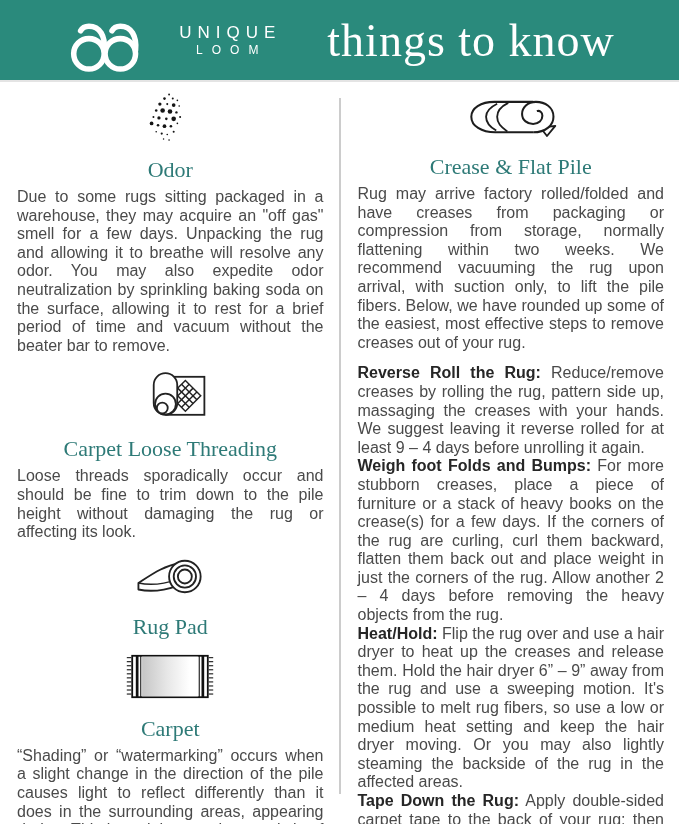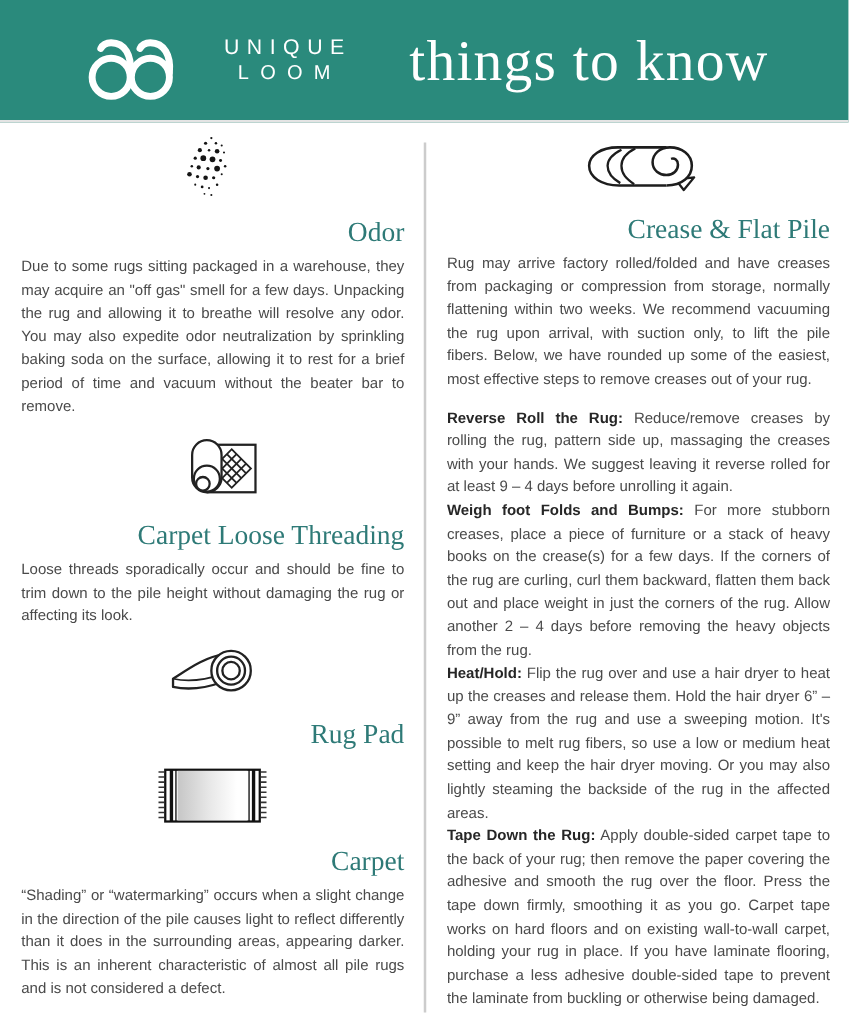--- a/index.html
+++ b/index.html
@@ -3,44 +3,44 @@
 <meta charset="utf-8">
 <style>
   html,body{margin:0;padding:0;background:#ffffff;}
   .page{
     width:679px;height:824px;background:#fff;overflow:hidden;
     font-family:"Liberation Sans","DejaVu Sans",sans-serif;
     position:relative;
   }
   
   .banner{
-    height:98px;background:#2a8a7c;
+    height:82px;background:#2a8a7c;
     display:flex;align-items:center;justify-content:center;gap:46px;
     border-bottom:2px solid #e4e4e4;box-sizing:border-box;
   }
   .logo{display:flex;align-items:center;gap:13px;}
   .brand{color:#fff;display:flex;flex-direction:column;align-items:center;line-height:1.25;}
   .brand .top{font-size:17px;letter-spacing:6px;text-indent:6px;}
-  .brand .bottom{font-size:16px;letter-spacing:9px;text-indent:9px;text-align:center;}
+  .brand .bottom{font-size:12px;letter-spacing:9px;text-indent:9px;text-align:center;}
   .banner-title{
     font-family:"Liberation Serif","DejaVu Serif",serif;
     color:#ffffff;font-size:46px;font-weight:400;letter-spacing:1px;white-space:nowrap;text-align:right;
   }
   
   .content{display:flex;align-items:stretch;height:712px;box-sizing:border-box;padding-top:8px;}
   .col{flex:1 1 0;padding:2px 15px 0 17px;box-sizing:border-box;min-width:0;}
   .divider{width:2px;background:#cccccc;margin-top:8px;}
   .section{text-align:center;margin-bottom:12px;}
   .icon-wrap{display:flex;justify-content:center;align-items:flex-end;margin-bottom:3px;}
   h2{
     font-family:"Liberation Serif","DejaVu Serif",serif;
-    font-weight:400;color:#2e7a77;font-size:22px;margin:15px 0 5px 0;text-align:right;
+    font-weight:400;color:#2e7a77;font-size:22px;margin:15px 0 5px 0;
   }
   p.body{
-    text-align:justify;color:#4a4a4a;font-size:12px;line-height:18.6px;margin:0;
+    text-align:justify;color:#4a4a4a;font-size:16px;line-height:18.6px;margin:0;
   }
   .tip{margin-top:13px;}
   .tip b{color:#262626;font-weight:bold;margin-top:36px;}
   svg{display:block;}
 </style>
 </head>
 <body>
 
 <div class="page">
 

